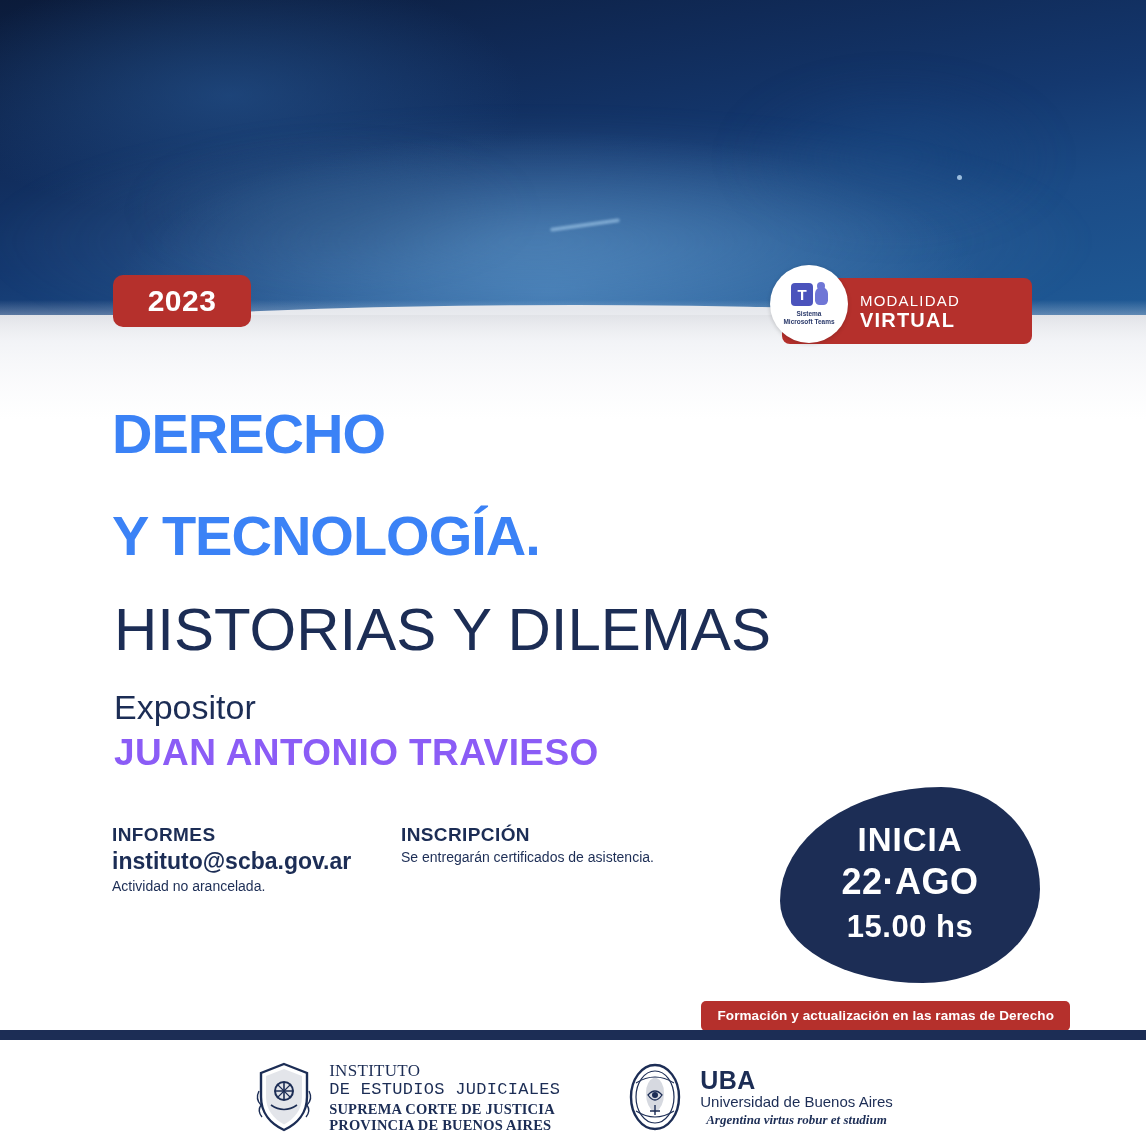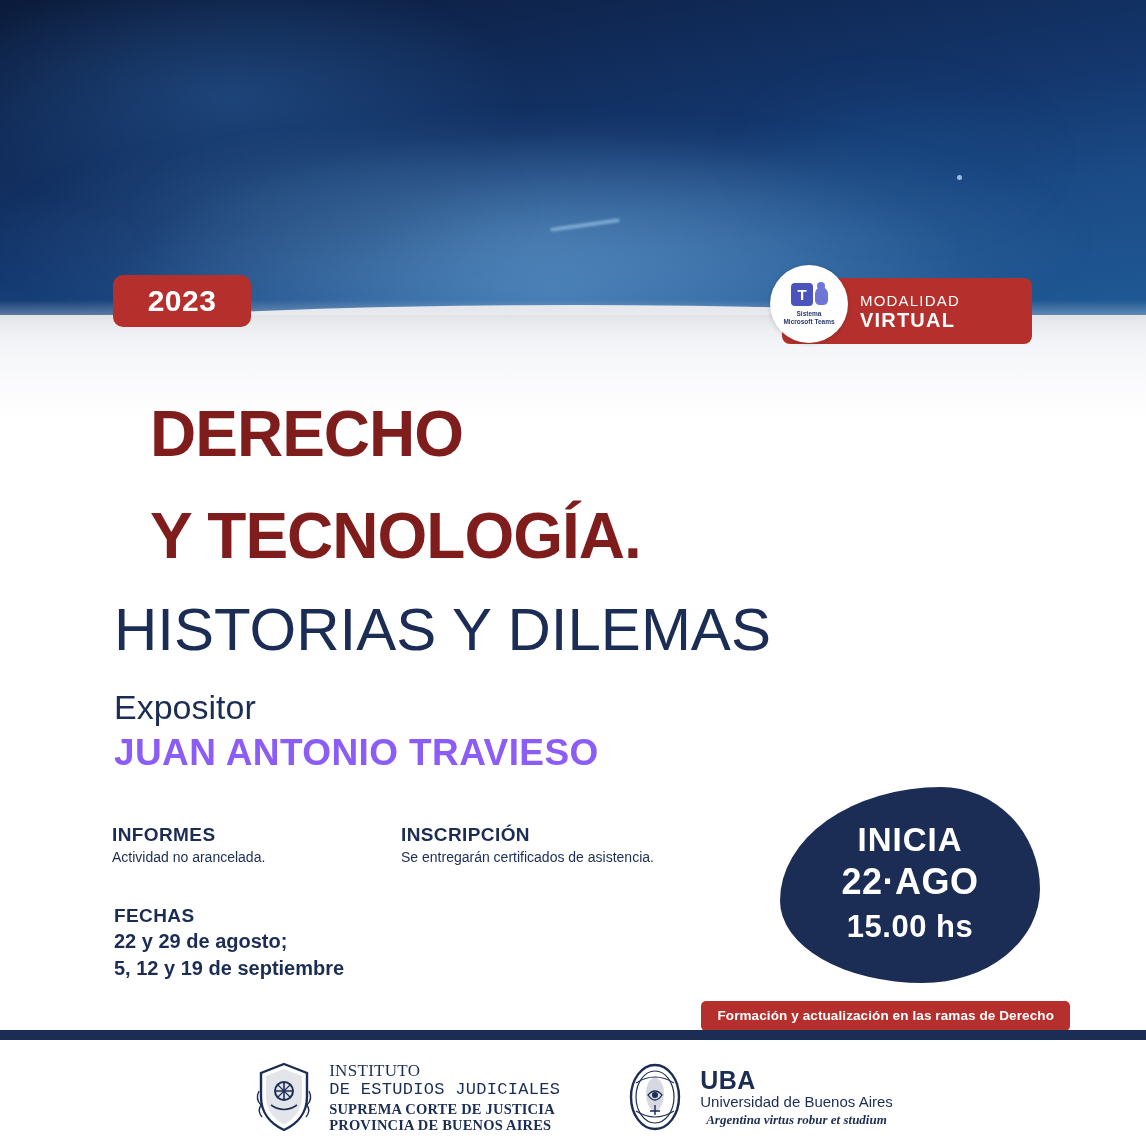--- a/index.html
+++ b/index.html
@@ -107,22 +107,22 @@
   }
   .teams-glyph .p2 {
     position: absolute; right: 4px; top: 0px; width: 8px; height: 8px;
     background: #6f76d6; border-radius: 50%;
   }
   .teams-text { font-size: 6.5px; font-weight: bold; color: #2b3a6b; text-align: center; line-height: 8px; }
 
   
   .t-line1, .t-line2 {
     position: absolute; left: 112px;
-    color: #7f1d1d; font-weight: bold;
-    font-size: 64px; letter-spacing: -1px; line-height: 88px; margin-left: 38px;
+    color: #3b82f6; font-weight: bold;
+    font-size: 56px; letter-spacing: -1px; line-height: 88px;
   }
   .t-line1 { top: 390px; }
   .t-line2 { top: 492px; }
   .t-sub {
     position: absolute; left: 114px; top: 598px;
     color: #1c2d55; font-size: 60px; letter-spacing: 0px; line-height: 64px;
   }
 
   .expositor-label {
     position: absolute; left: 114px; top: 688px;
@@ -236,33 +236,29 @@
 
   <div class="t-line1">DERECHO</div>
   <div class="t-line2">Y TECNOLOGÍA.</div>
   <div class="t-sub">HISTORIAS Y DILEMAS</div>
 
   <div class="expositor-label">Expositor</div>
   <div class="expositor-name">JUAN ANTONIO TRAVIESO</div>
 
   <div class="col informes">
     <div class="head">INFORMES</div>
+    <div class="big">instituto@scba.gov.ar</div>
     <div class="small">Actividad no arancelada.</div>
   </div>
 
   <div class="col inscripcion">
     <div class="head">INSCRIPCIÓN</div>
     <div class="small">Se entregarán certificados de asistencia.</div>
   </div>
 
-  <div class="fechas">
-    <div class="head">FECHAS</div>
-    <div class="line">22 y 29 de agosto;</div>
-    <div class="line">5, 12 y 19 de septiembre</div>
-  </div>
 
   <div class="inicia">
     <div class="l1">INICIA</div>
     <div class="l2">22·AGO</div>
     <div class="l3">15.00 hs</div>
   </div>
 
   <div class="tagline">Formación y actualización en las ramas de Derecho</div>
 
   <div class="footer-bar"></div>

